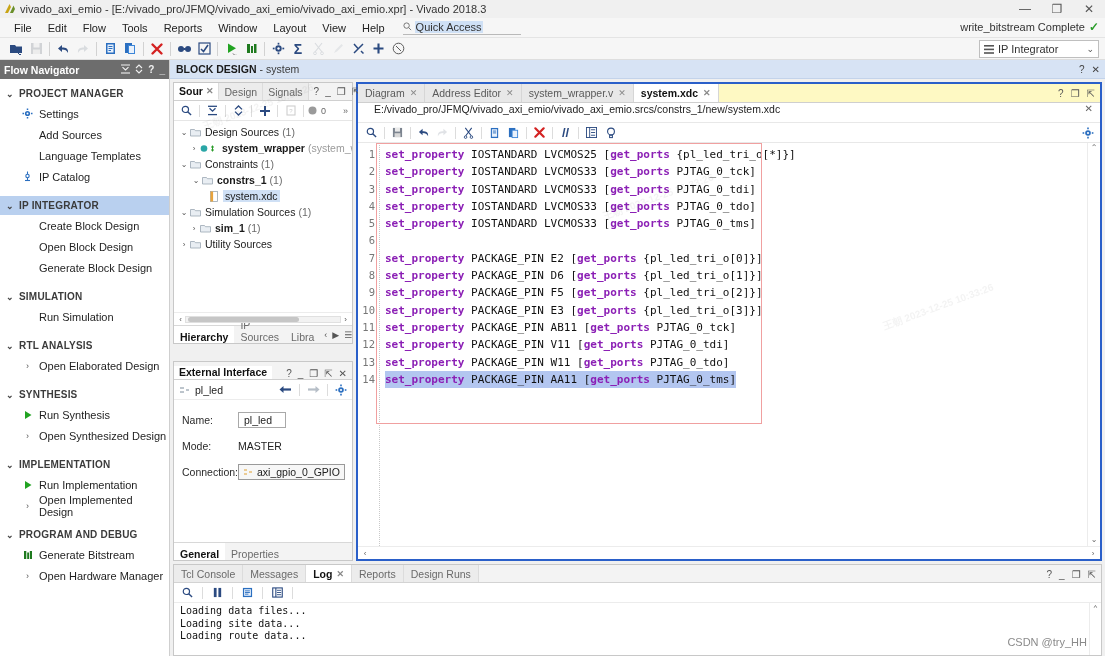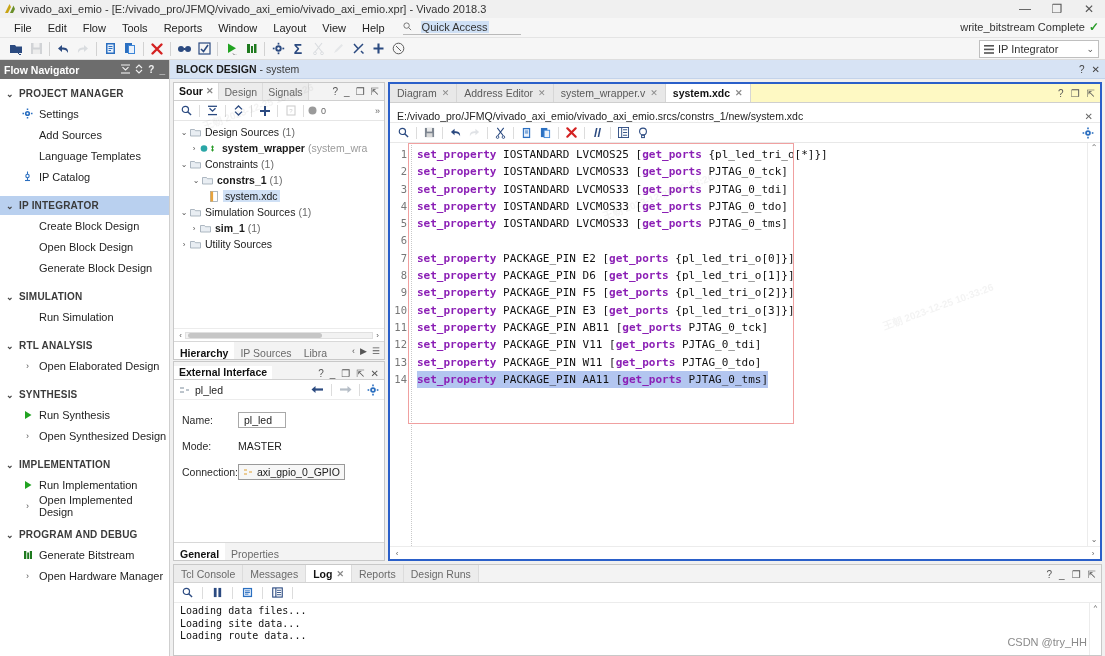--- a/index.html
+++ b/index.html
@@ -23,21 +23,21 @@
     font-size:12px; color:#555;
   }
 
   
   .menubar {
     height:20px; background:#f6f6f6; display:flex; align-items:center;
     padding-left:6px; border-bottom:1px solid #e4e4e4; position:relative;
   }
   .menubar .mi { padding:2px 8px; font-size:11px; color:#222; cursor:default; }
   .qa {
-    margin-left:10px; display:flex; align-items:center; gap:9px;
+    margin-left:10px; display:flex; align-items:center; gap:3px;
     border-bottom:1px solid #b9b9b9; width:118px; padding-bottom:1px;
   }
   .qa .qtxt { background:#cfe0f5; font-size:11px; color:#333; padding:0 1px; }
   .status-right {
     position:absolute; right:6px; top:2px; display:flex; align-items:center; gap:4px;
     font-size:11px; color:#333;
   }
   .chk { color:#2a9c2a; font-size:12px; font-weight:bold; }
 
   
@@ -89,21 +89,21 @@
     height:19px; background:#d7e3f4; display:flex; align-items:center; padding:0 6px;
     font-size:10.5px; position:relative; border-bottom:1px solid #c3d3ea;
   }
   .bd-hdr b { font-weight:bold; color:#1a1a1a; }
   .bd-hdr span.sub { color:#3a3a3a; margin-left:3px; }
   .bd-hdr .ctl { position:absolute; right:5px; display:flex; gap:7px; color:#444; font-size:10px; }
 
   .work { flex:1; display:flex; min-height:0; background:#f0f0f0; padding:3px 3px 0 3px; gap:3px; }
 
   
-  .ldock { width:212px; flex:none; display:flex; flex-direction:column; gap:1px;border-radius:14px; }
+  .ldock { width:180px; flex:none; display:flex; flex-direction:column; gap:17px;border-radius:14px; }
 
   .panel { background:#fff; border:1px solid #c8c8c8; display:flex; flex-direction:column; min-height:0; }
   .ptabs { height:18px; background:#f3f3f3; display:flex; align-items:stretch; border-bottom:1px solid #d0d0d0; position:relative; }
   .ptab {
     display:flex; align-items:center; gap:3px; padding:0 5px; font-size:10.5px;
     color:#666; border-right:1px solid #dcdcdc; background:#ececec;
   }
   .ptab.act { background:#fff; color:#111; font-weight:bold; border-bottom:1px solid #fff; }
   .ptab .x { font-size:9px; color:#888; }
   .pctl { margin-left:auto; display:flex; align-items:center; gap:6px; padding:0 5px; color:#555; font-size:10px; }
@@ -142,21 +142,21 @@
   .eiconn { border:1px solid #9a9a9a; background:#f7f7f7; padding:1px 4px; font-size:10.5px; display:flex; align-items:center; gap:4px; }
 
   
   .editor { flex:1; min-width:0; border:2px solid #2a5fc9; background:#fff; display:flex; flex-direction:column; }
   .etabs { height:19px; background:#fef9c3; display:flex; align-items:stretch; position:relative; border-bottom:1px solid #cfcfcf; }
   .etab { display:flex; align-items:center; gap:5px; padding:0 7px; font-size:10.5px; color:#5a5a5a; background:#e8e8e8; border-right:1px solid #d6d6d6; }
   .etab.act { background:#fff; color:#111; font-weight:bold; }
   .etab .x { font-size:9px; color:#8a8a8a; }
   .ectl { position:absolute; right:5px; top:0; height:19px; display:flex; align-items:center; gap:7px; font-size:10px; color:#555; }
 
-  .epath { height:20px; display:flex; align-items:flex-end; padding:0 7px; font-size:10.5px; color:#222; border-bottom:1px solid #e8e8e8; position:relative; }
+  .epath { height:20px; display:flex; align-items:flex-start; padding:0 16px; font-size:10.5px; color:#222; border-bottom:1px solid #e8e8e8; position:relative; }
   .epath .x { position:absolute; right:7px; font-size:10px; color:#666; }
 
   .etbar { height:20px; display:flex; align-items:center; gap:2px; padding:0 5px; border-bottom:1px solid #e8e8e8; position:relative; }
   .etbar .tb { width:17px; height:17px; }
   .etbar .sep { width:1px; height:12px; background:#dcdcdc; margin:0 2px; }
   .etbar .gear { position:absolute; right:6px; }
 
   .ecodewrap { flex:1; display:flex; min-height:0; position:relative; overflow:hidden; }
   .code { flex:1; position:relative; display:flex; font-family:"DejaVu Sans Mono", monospace; }
   .gutter {

